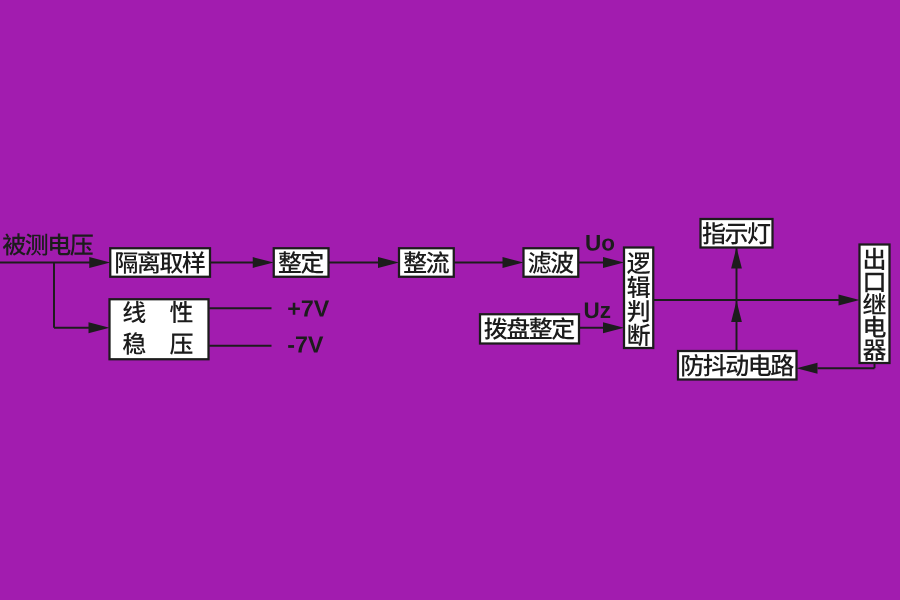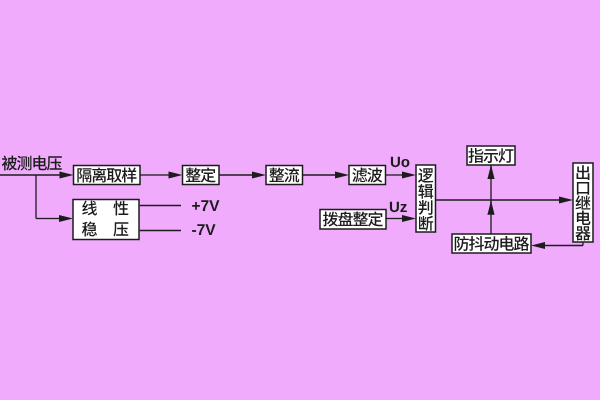--- a/index.html
+++ b/index.html
@@ -1,16 +1,16 @@
 <!DOCTYPE html>
 <html><head>
 <meta charset="utf-8">
 <style>
   html,body { margin:0; padding:0; background:#ffffff; }
-  .stage { position:relative; width:600px; height:400px; background:#f0abfc; overflow:hidden;
+  .stage { position:relative; width:600px; height:400px; background:#a21caf; overflow:hidden;
            font-family:"Liberation Sans", sans-serif; }
   .stage svg { position:absolute; left:0; top:0; }
   .ov { position:absolute; display:flex; align-items:center; justify-content:center;
         color:transparent; font-weight:bold; font-size:15px; line-height:1;
         white-space:pre; overflow:hidden; pointer-events:none; user-select:text; }
   .ov.vert { writing-mode:vertical-rl; text-orientation:upright; letter-spacing:1px; }
 </style>
 </head>
 <body>
 

